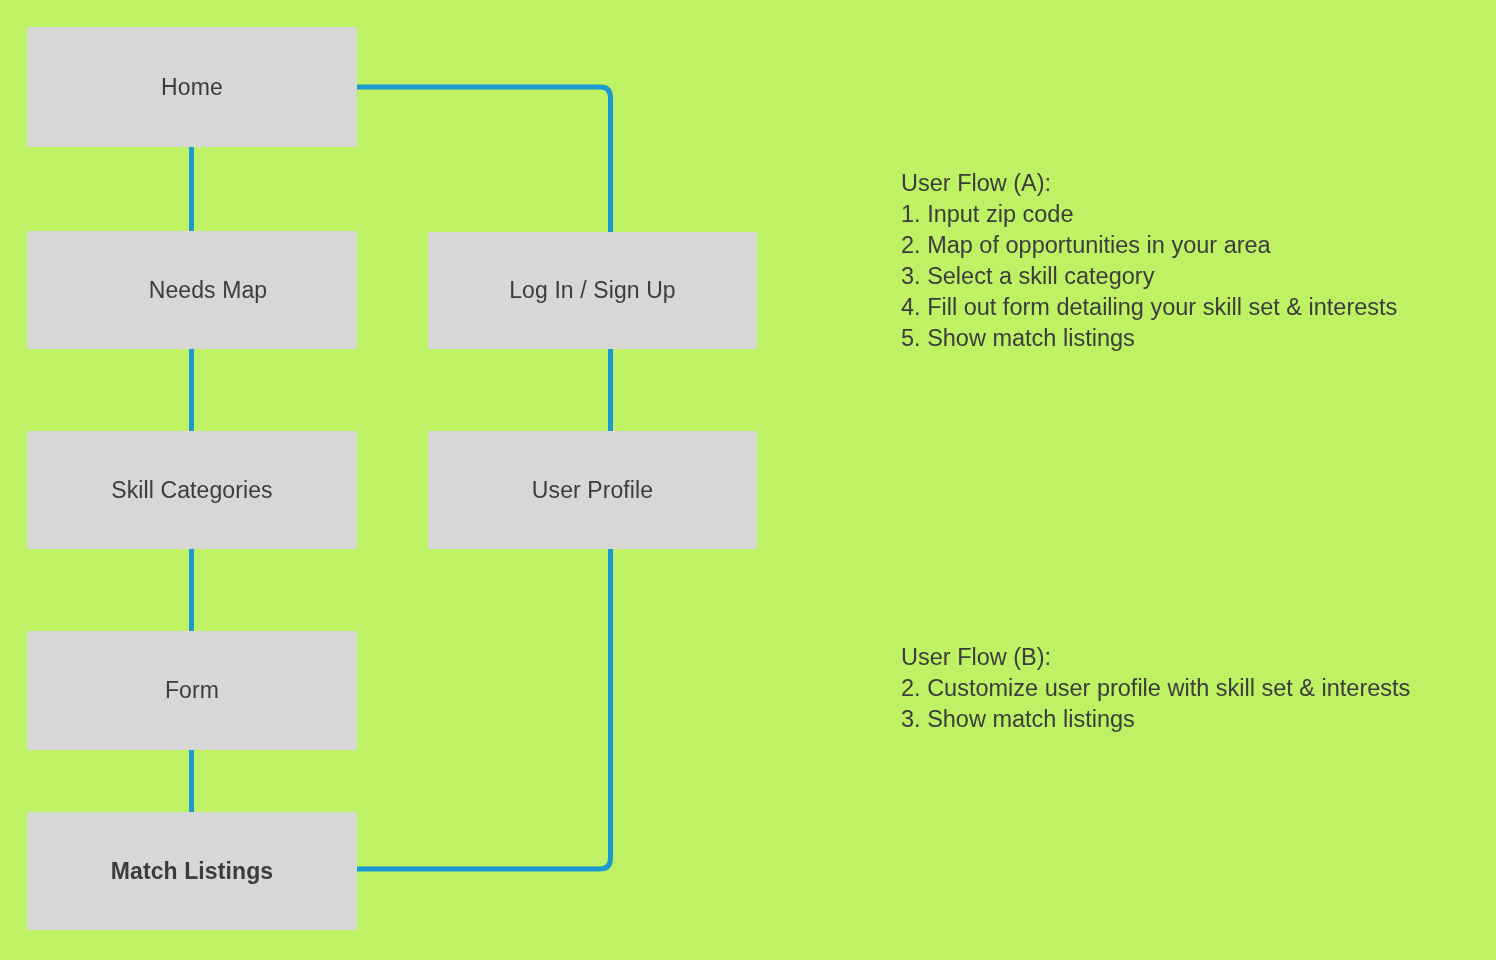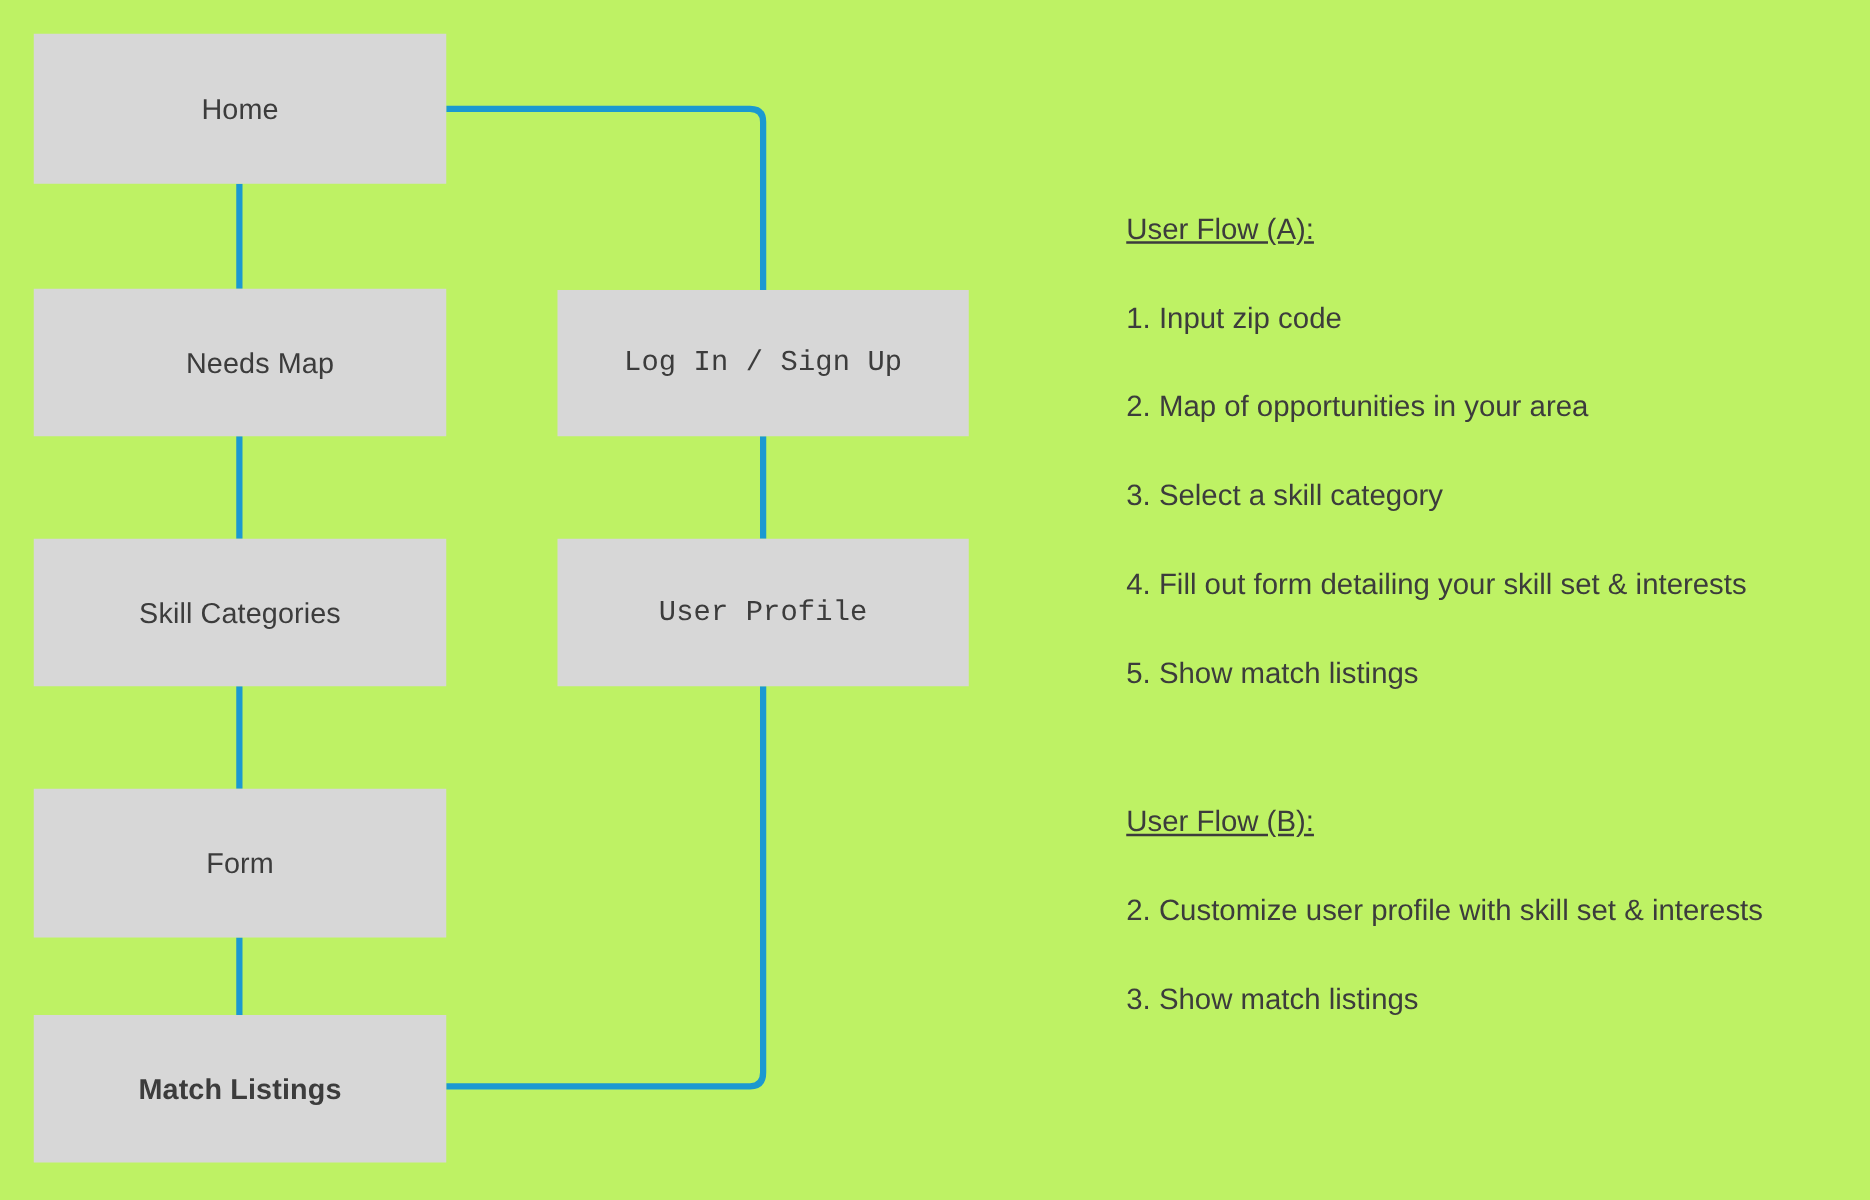--- a/index.html
+++ b/index.html
@@ -33,21 +33,21 @@
   .node-label {
     font-size: 23px;
     color: #3c3c3c;
     line-height: 1;
     letter-spacing: 0.1px;
     white-space: nowrap;
   }
 
   
   .col-left  { left: 27px;  width: 330px; }
-  .col-right { left: 446px; width: 329px; font-family: Liberation Mono, monospace; }
+  .col-right { left: 428px; width: 329px; }
 
   #node-home            { top: 27px;  height: 120px; }
   #node-needs-map       { top: 231px; height: 118px; padding-left: 32px; }
   #node-skill-cats      { top: 431px; height: 118px; }
   #node-form            { top: 631px; height: 119px; }
   #node-match-listings  { top: 812px; height: 118px; font-weight: bold; }
   #node-login-signup    { top: 232px; height: 117px; }
   #node-user-profile    { top: 431px; height: 118px; }
 
   
@@ -70,22 +70,22 @@
   .note-block {
     position: absolute;
     left: 901px;
     color: #3c3c3c;
     font-size: 23.5px;
     line-height: 31px;
     white-space: nowrap;
   }
   #note-flow-a { top: 168px; }
   #note-flow-b { top: 642px; }
-  .note-title { display: block; text-decoration: underline; }
-  .note-line  { display: block; margin-top: 40px; }
+  .note-title { display: block; }
+  .note-line  { display: block; }
 </style>
 </head>
 <body>
 
 <div id="canvas">
 
   <svg class="conn-svg" viewBox="0 0 1496 960" xmlns="http://www.w3.org/2000/svg">
 
     <path class="conn-path" d="M191.5,147 L191.5,231"></path>
 

